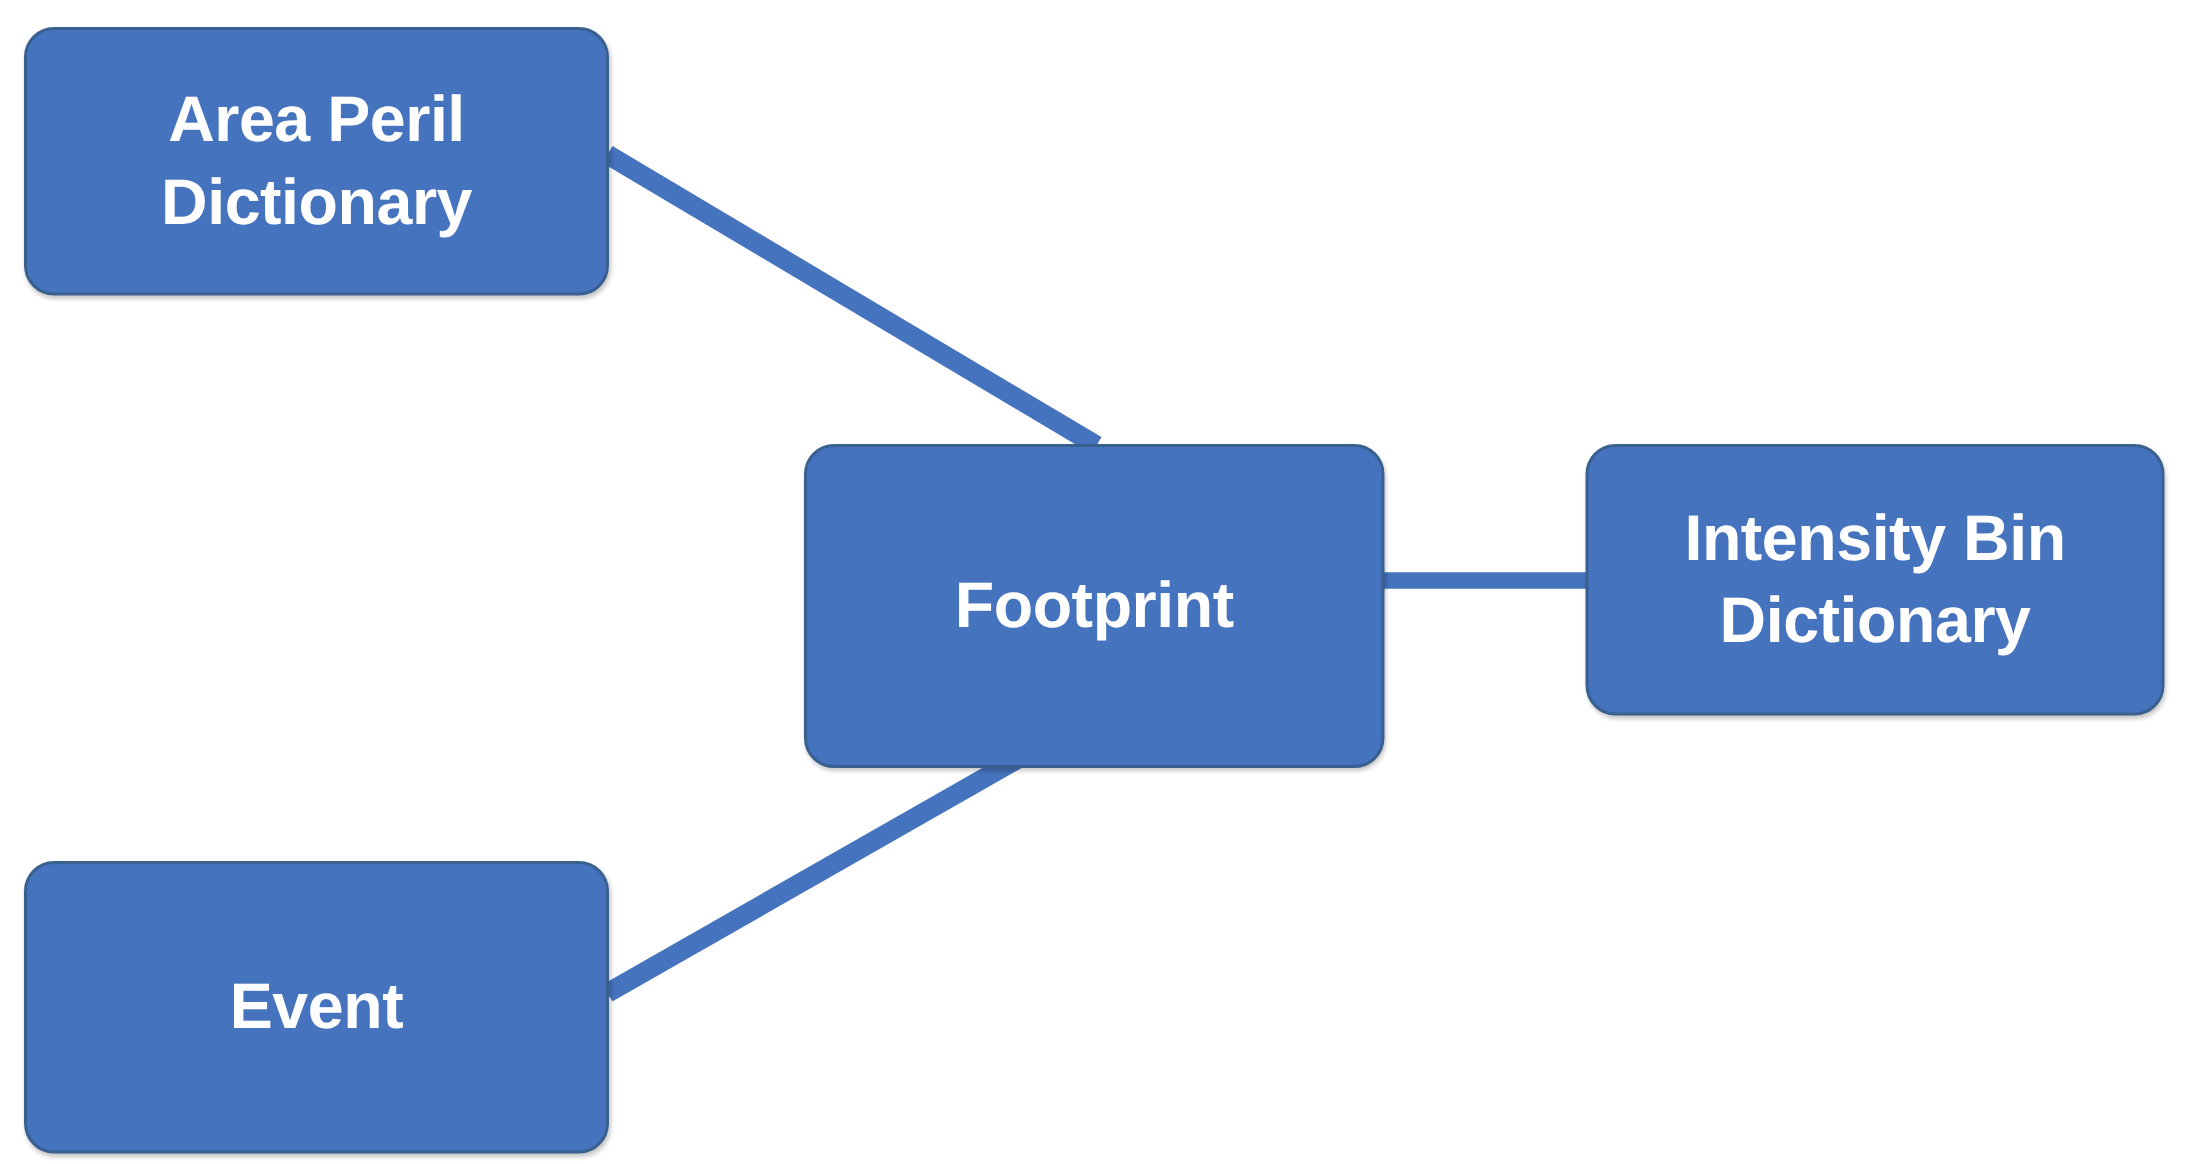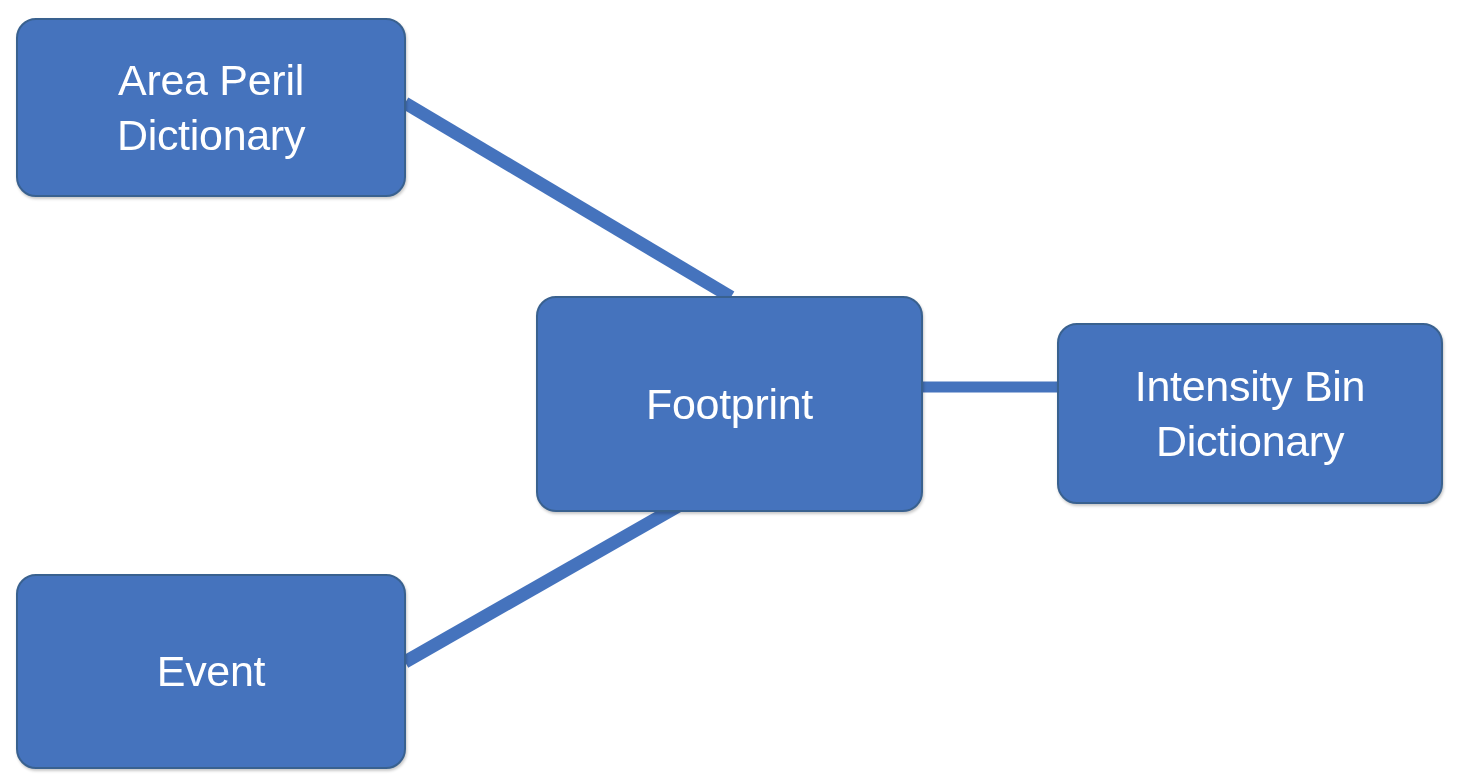--- a/index.html
+++ b/index.html
@@ -41,40 +41,40 @@
     text-align: center;
     color: #ffffff;
     box-shadow: 1px 2px 3px rgba(0,0,0,0.22);
   }
   .node-label {
     display: block;
     width: 100%;
     padding: 0 10px;
     box-sizing: border-box;
     font-family: "Liberation Sans", sans-serif;
-    font-weight: 400;
+    font-weight: 700;
     font-size: 43px;
     line-height: 1.26;
     letter-spacing: -0.3px;
     color: #ffffff;
     white-space: pre-line;
   }
 
   
   #node-area-peril-dictionary {
     left: 16px;  top: 18px;
     width: 390px; height: 179px;
   }
   #node-footprint {
     left: 536px; top: 296px;
     width: 387px; height: 216px;
   }
   #node-intensity-bin-dictionary {
     left: 1057px; top: 296px;
-    width: 386px; height: 181px; margin-top: 27px;
+    width: 386px; height: 181px;
   }
   #node-event {
     left: 16px;  top: 574px;
     width: 390px; height: 195px;
   }
 </style>
 </head>
 <body>
 
 <div id="canvas">

